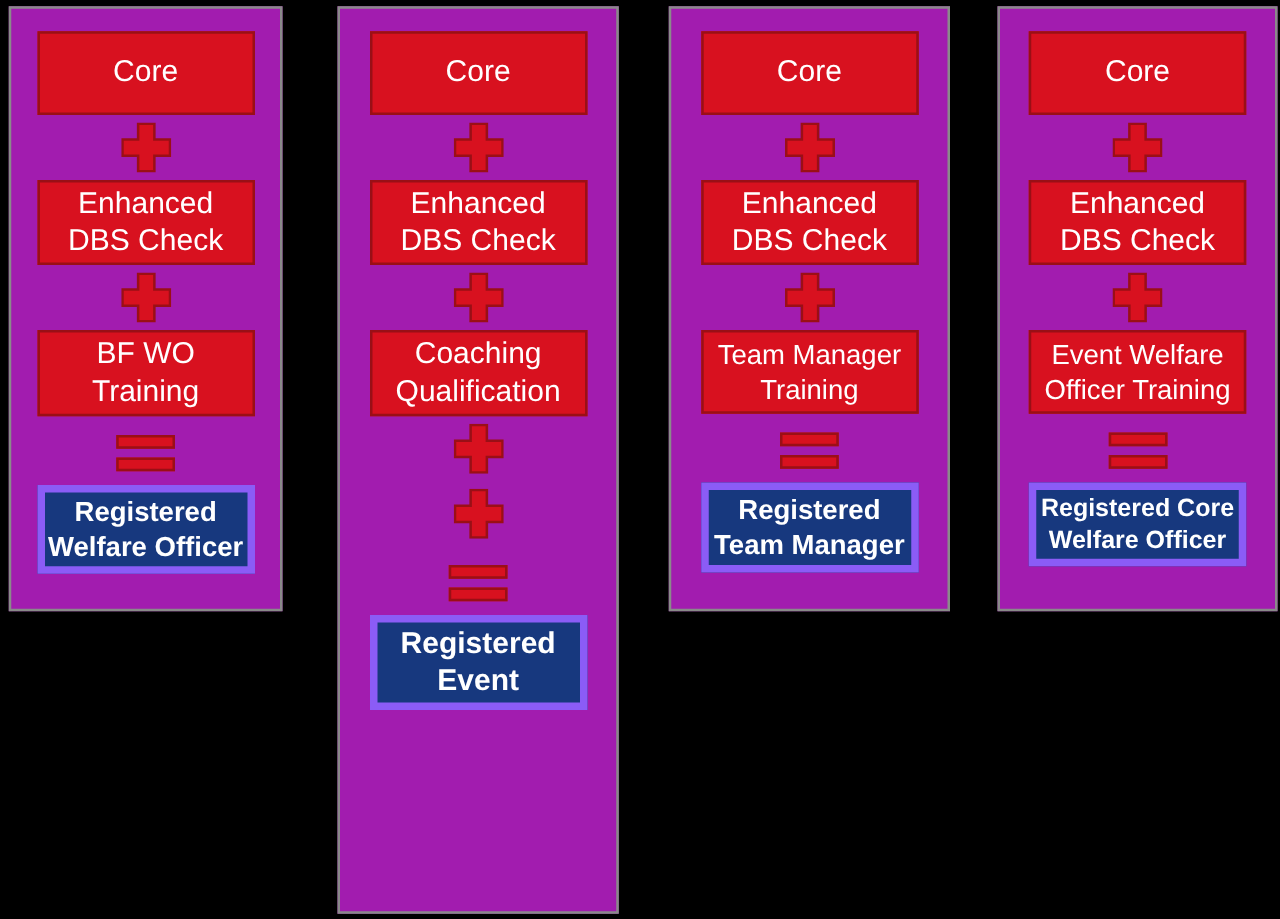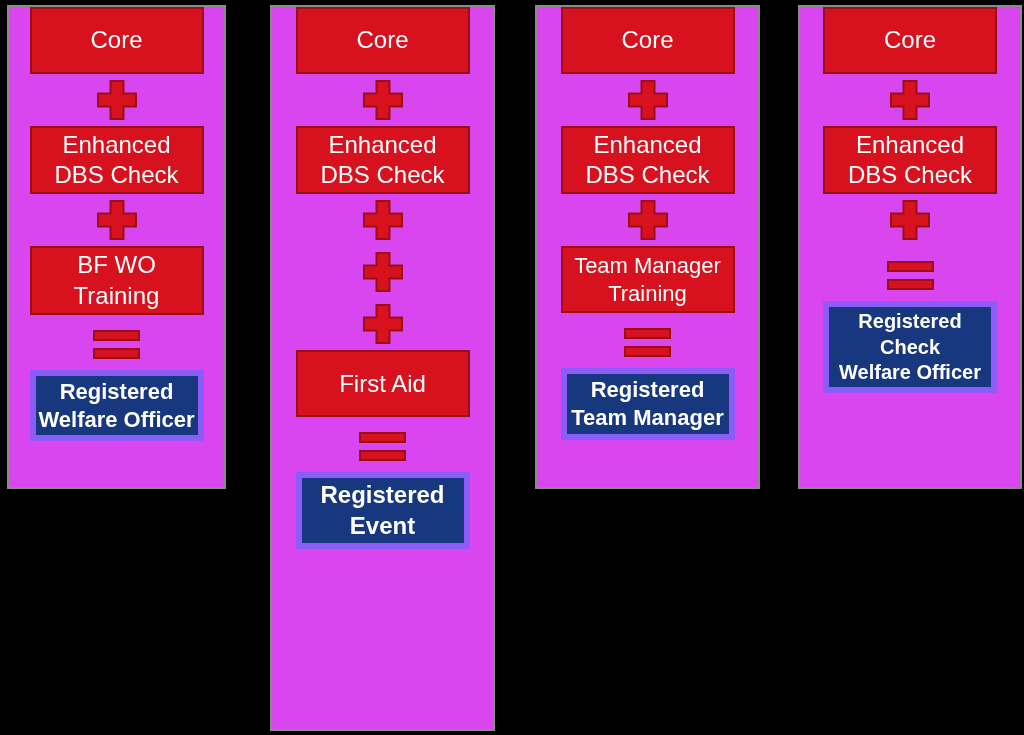--- a/index.html
+++ b/index.html
@@ -15,26 +15,27 @@
 
   #canvas {
     position: relative;
     width: 1024px;
     height: 735px;
     background: #000000;
   }
 
   .column {
     position: absolute;
-    background: #d946ef;
+    background: #a21caf;
     border: 2px solid #8A8A8A;
     box-shadow: 2px 2px 0 rgba(0,0,0,0.4);
     display: flex;
     flex-direction: column;
     align-items: center;
+    padding-top: 18px;
   }
   .col-1 { left: 7px;   top: 5px; width: 219px; height: 484px; }
   .col-2 { left: 270px; top: 5px; width: 225px; height: 726px; }
   .col-3 { left: 535px; top: 5px; width: 225px; height: 484px; }
   .col-4 { left: 798px; top: 5px; width: 224px; height: 484px; }
 
   .box {
     width: 174px;
     min-height: 67px;
     flex-shrink: 0;
@@ -125,29 +126,30 @@
       <svg class="plus" viewBox="0 0 40 40">
         <polygon points="13.5,1 26.5,1 26.5,13.5 39,13.5 39,26.5 26.5,26.5 26.5,39 13.5,39 13.5,26.5 1,26.5 1,13.5 13.5,13.5" fill="#D8111F" stroke="#9A0F16" stroke-width="2"></polygon>
       </svg>
       <div class="box box-red">
         <div class="line">Enhanced</div>
         <div class="line">DBS Check</div>
       </div>
       <svg class="plus" viewBox="0 0 40 40">
         <polygon points="13.5,1 26.5,1 26.5,13.5 39,13.5 39,26.5 26.5,26.5 26.5,39 13.5,39 13.5,26.5 1,26.5 1,13.5 13.5,13.5" fill="#D8111F" stroke="#9A0F16" stroke-width="2"></polygon>
       </svg>
-      <svg class="plus" viewBox="0 0 40 40">
-        <polygon points="13.5,1 26.5,1 26.5,13.5 39,13.5 39,26.5 26.5,26.5 26.5,39 13.5,39 13.5,26.5 1,26.5 1,13.5 13.5,13.5" fill="#D8111F" stroke="#9A0F16" stroke-width="2"></polygon>
-      </svg>
-      <svg class="plus" viewBox="0 0 40 40">
-        <polygon points="13.5,1 26.5,1 26.5,13.5 39,13.5 39,26.5 26.5,26.5 26.5,39 13.5,39 13.5,26.5 1,26.5 1,13.5 13.5,13.5" fill="#D8111F" stroke="#9A0F16" stroke-width="2"></polygon>
-      </svg>
-      <div class="box box-red">
-        <div class="line">First Aid</div>
-      </div>
+      <div class="box box-red">
+        <div class="line">Coaching</div>
+        <div class="line">Qualification</div>
+      </div>
+      <svg class="plus" viewBox="0 0 40 40">
+        <polygon points="13.5,1 26.5,1 26.5,13.5 39,13.5 39,26.5 26.5,26.5 26.5,39 13.5,39 13.5,26.5 1,26.5 1,13.5 13.5,13.5" fill="#D8111F" stroke="#9A0F16" stroke-width="2"></polygon>
+      </svg>
+      <svg class="plus" viewBox="0 0 40 40">
+        <polygon points="13.5,1 26.5,1 26.5,13.5 39,13.5 39,26.5 26.5,26.5 26.5,39 13.5,39 13.5,26.5 1,26.5 1,13.5 13.5,13.5" fill="#D8111F" stroke="#9A0F16" stroke-width="2"></polygon>
+      </svg>
       <div class="equals">
         <div class="bar"></div>
         <div class="bar"></div>
       </div>
       <div class="box box-blue">
         <div class="line">Registered</div>
         <div class="line">Event</div>
       </div>
     </div>
   <div class="column col-3">
@@ -184,22 +186,26 @@
       <svg class="plus" viewBox="0 0 40 40">
         <polygon points="13.5,1 26.5,1 26.5,13.5 39,13.5 39,26.5 26.5,26.5 26.5,39 13.5,39 13.5,26.5 1,26.5 1,13.5 13.5,13.5" fill="#D8111F" stroke="#9A0F16" stroke-width="2"></polygon>
       </svg>
       <div class="box box-red">
         <div class="line">Enhanced</div>
         <div class="line">DBS Check</div>
       </div>
       <svg class="plus" viewBox="0 0 40 40">
         <polygon points="13.5,1 26.5,1 26.5,13.5 39,13.5 39,26.5 26.5,26.5 26.5,39 13.5,39 13.5,26.5 1,26.5 1,13.5 13.5,13.5" fill="#D8111F" stroke="#9A0F16" stroke-width="2"></polygon>
       </svg>
-      <div class="equals">
-        <div class="bar"></div>
-        <div class="bar"></div>
-      </div>
-      <div class="box box-blue">
-        <div class="line">Registered Check</div>
+      <div class="box box-red">
+        <div class="line">Event Welfare</div>
+        <div class="line">Officer Training</div>
+      </div>
+      <div class="equals">
+        <div class="bar"></div>
+        <div class="bar"></div>
+      </div>
+      <div class="box box-blue">
+        <div class="line">Registered Core</div>
         <div class="line">Welfare Officer</div>
       </div>
     </div>
 </div>
 
 </body></html>

